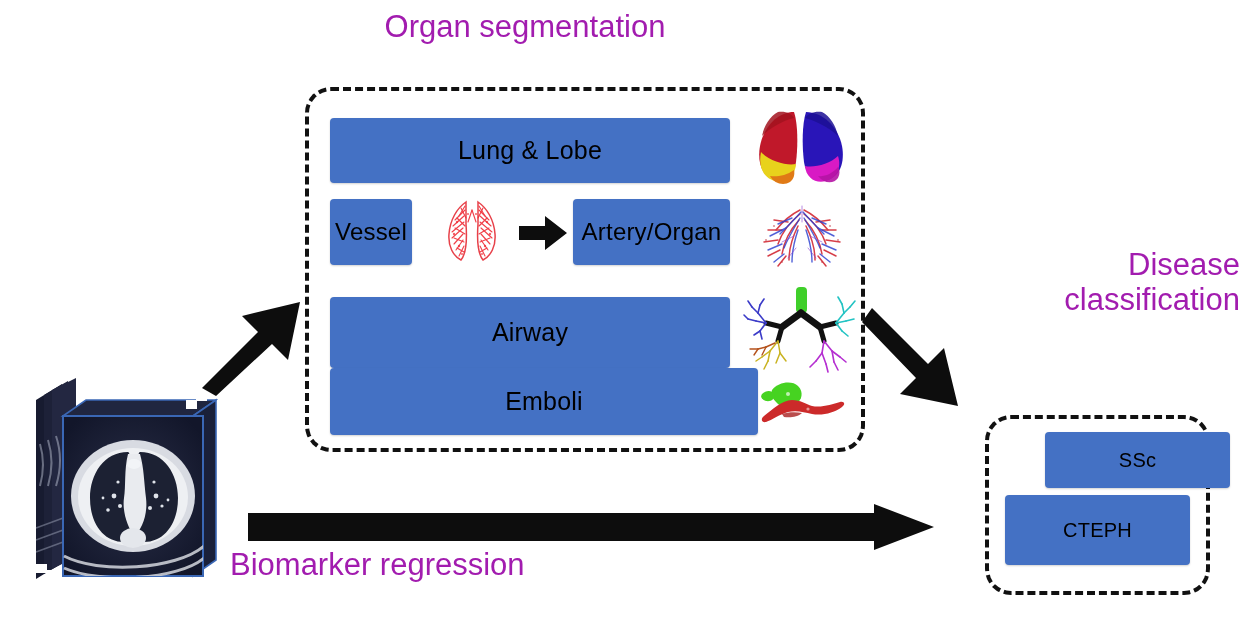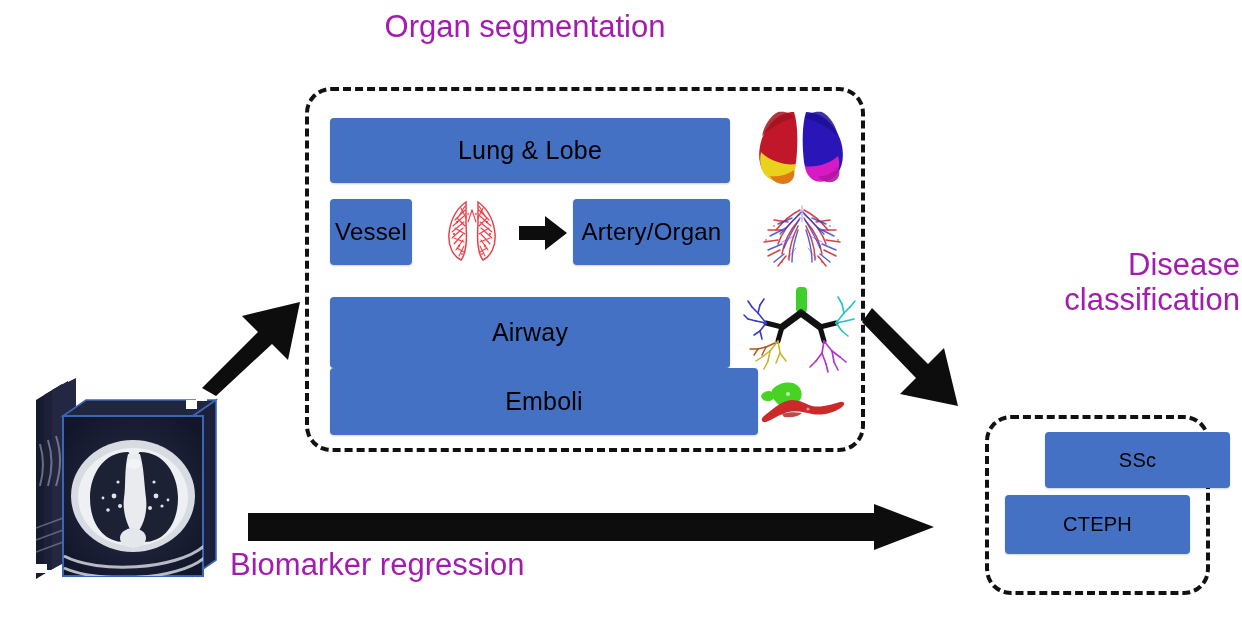--- a/index.html
+++ b/index.html
@@ -73,21 +73,21 @@
     box-sizing: border-box;
     box-shadow: 0 1px 2px rgba(0,0,0,0.18);
     letter-spacing: 0.2px;
   }
   #chip-lung    { left: 330px; top: 118px; width: 400px; height: 65px; font-size: 25px; }
   #chip-vessel  { left: 330px; top: 199px; width: 82px;  height: 66px; font-size: 24px; }
   #chip-av      { left: 573px; top: 199px; width: 157px; height: 66px; font-size: 24px; }
   #chip-airway  { left: 330px; top: 297px; width: 400px; height: 71px; font-size: 25px; }
   #chip-emboli  { left: 330px; top: 368px; width: 428px; height: 67px; font-size: 25px; }
   #chip-ssc     { left: 1005px; top: 432px; width: 185px; height: 56px; font-size: 20px; margin-left: 40px; }
-  #chip-cteph   { left: 1005px; top: 495px; width: 185px; height: 59px; font-size: 20px; }
+  #chip-cteph   { left: 1005px; top: 495px; width: 185px; height: 70px; font-size: 20px; }
 
   
   .thumb {
     position: absolute;
     pointer-events: none;
   }
   #thumb-lung   { left: 748px; top: 106px; width: 108px; height: 88px; }
   #thumb-av     { left: 748px; top: 196px; width: 108px; height: 85px; }
   #thumb-airway { left: 742px; top: 283px; width: 118px; height: 92px; }
   #thumb-emboli { left: 748px; top: 378px; width: 110px; height: 62px; }

